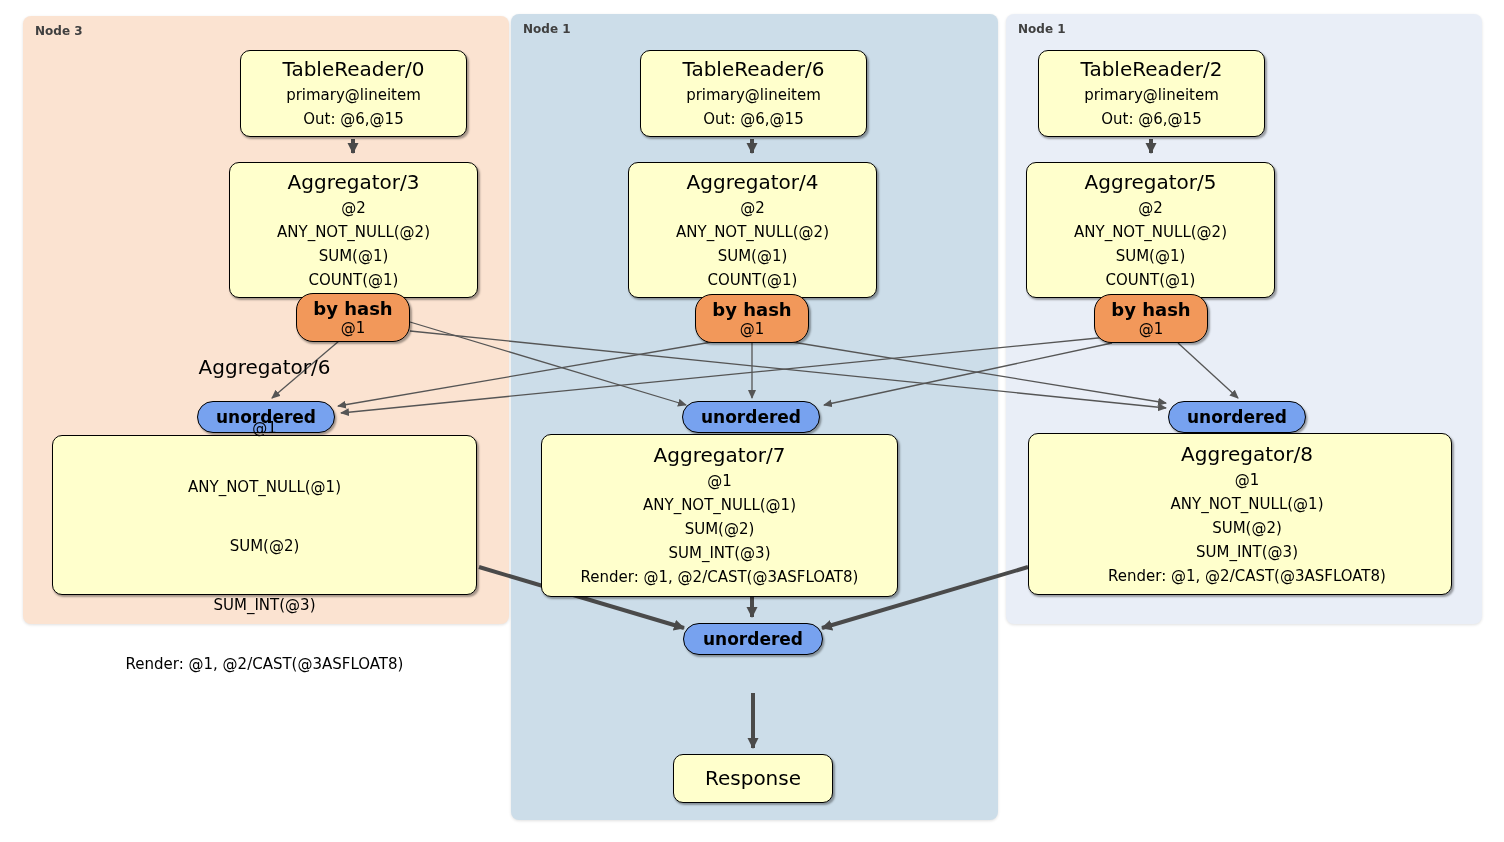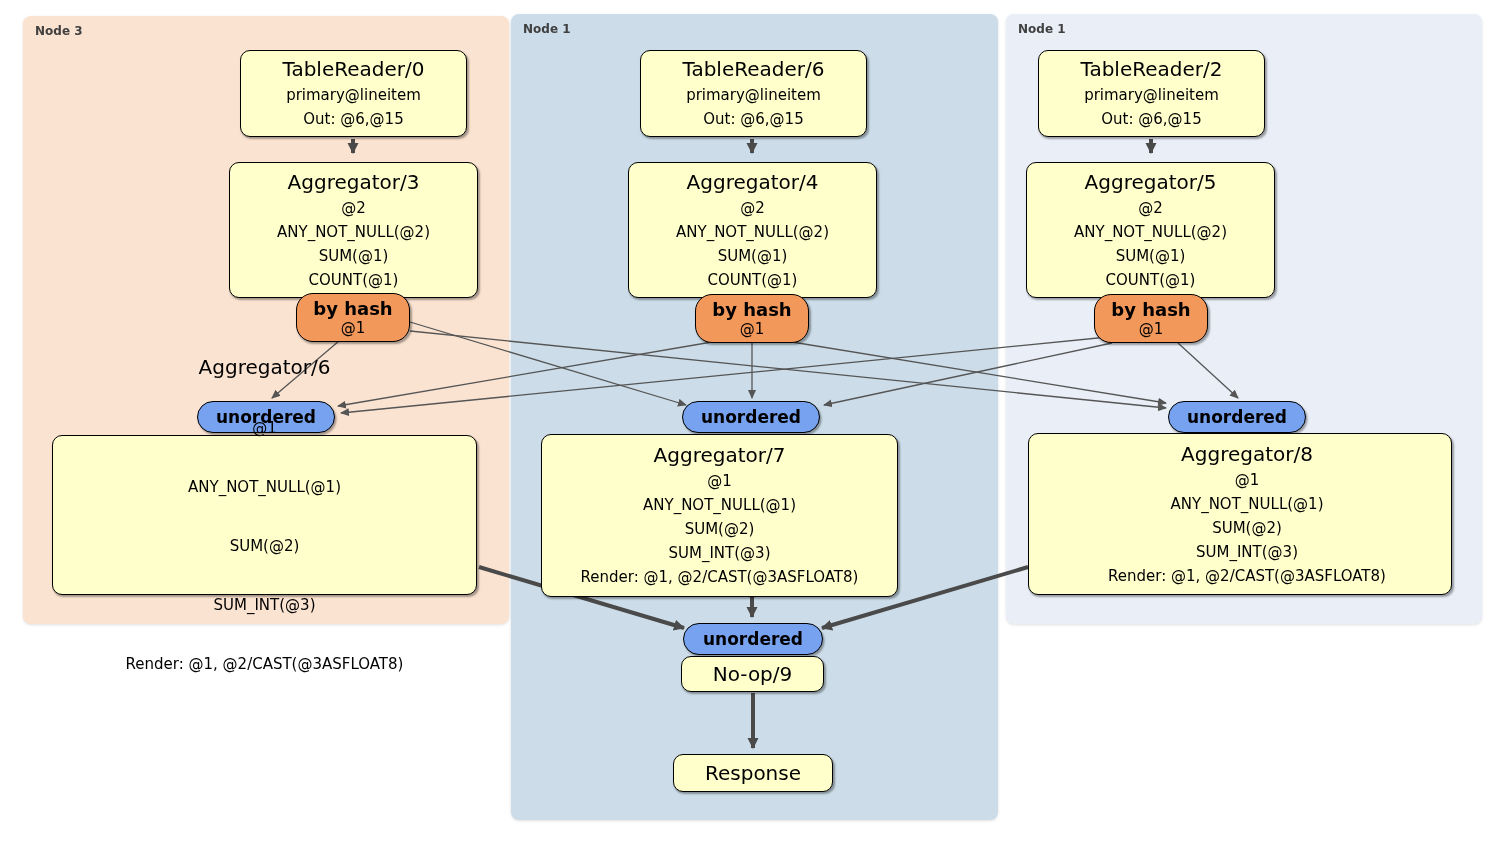--- a/index.html
+++ b/index.html
@@ -46,21 +46,21 @@
   #sync-6{left:197px;top:401px;width:138px;height:32px;}
   #box-agg6{left:52px;top:435px;width:425px;height:160px;gap:35px;}
   
   #box-tr1{left:640px;top:50px;width:227px;height:87px;}
   #box-agg4{left:628px;top:162px;width:249px;height:136px;}
   #router-4{left:695px;top:294px;width:114px;height:49px;}
   #sync-7{left:682px;top:401px;width:138px;height:32px;}
   #box-agg7{left:541px;top:434px;width:357px;height:163px;}
   #sync-9{left:683px;top:623px;width:140px;height:32px;}
   #box-noop9{left:681px;top:656px;width:143px;height:36px;}
-  #box-response{left:673px;top:754px;width:160px;height:38px;text-align:center;}
+  #box-response{left:673px;top:754px;width:160px;height:49px;text-align:center;}
   
   #box-tr2{left:1038px;top:50px;width:227px;height:87px;}
   #box-agg5{left:1026px;top:162px;width:249px;height:136px;}
   #router-5{left:1094px;top:294px;width:114px;height:49px;}
   #sync-8{left:1168px;top:401px;width:138px;height:32px;}
   #box-agg8{left:1028px;top:433px;width:424px;height:162px;padding-left:20px;}
 </style>
 </head>
 <body>
 
@@ -150,23 +150,20 @@
   <div class="sync" id="sync-7">unordered</div>
   <div class="pbox" id="box-agg7">
     <div class="title">Aggregator/7</div>
     <div class="line">@1</div>
     <div class="line">ANY_NOT_NULL(@1)</div>
     <div class="line">SUM(@2)</div>
     <div class="line">SUM_INT(@3)</div>
     <div class="line">Render: @1, @2/CAST(@3ASFLOAT8)</div>
   </div>
   <div class="sync" id="sync-9">unordered</div>
-  <div class="pbox" id="box-noop9">
-    <div class="title">No-op/9</div>
-  </div>
   <div class="pbox" id="box-response">
     <div class="title">Response</div>
   </div>
 
   <div class="pbox" id="box-tr2">
     <div class="title">TableReader/2</div>
     <div class="line">primary@lineitem</div>
     <div class="line">Out: @6,@15</div>
   </div>
   <div class="pbox" id="box-agg5">

